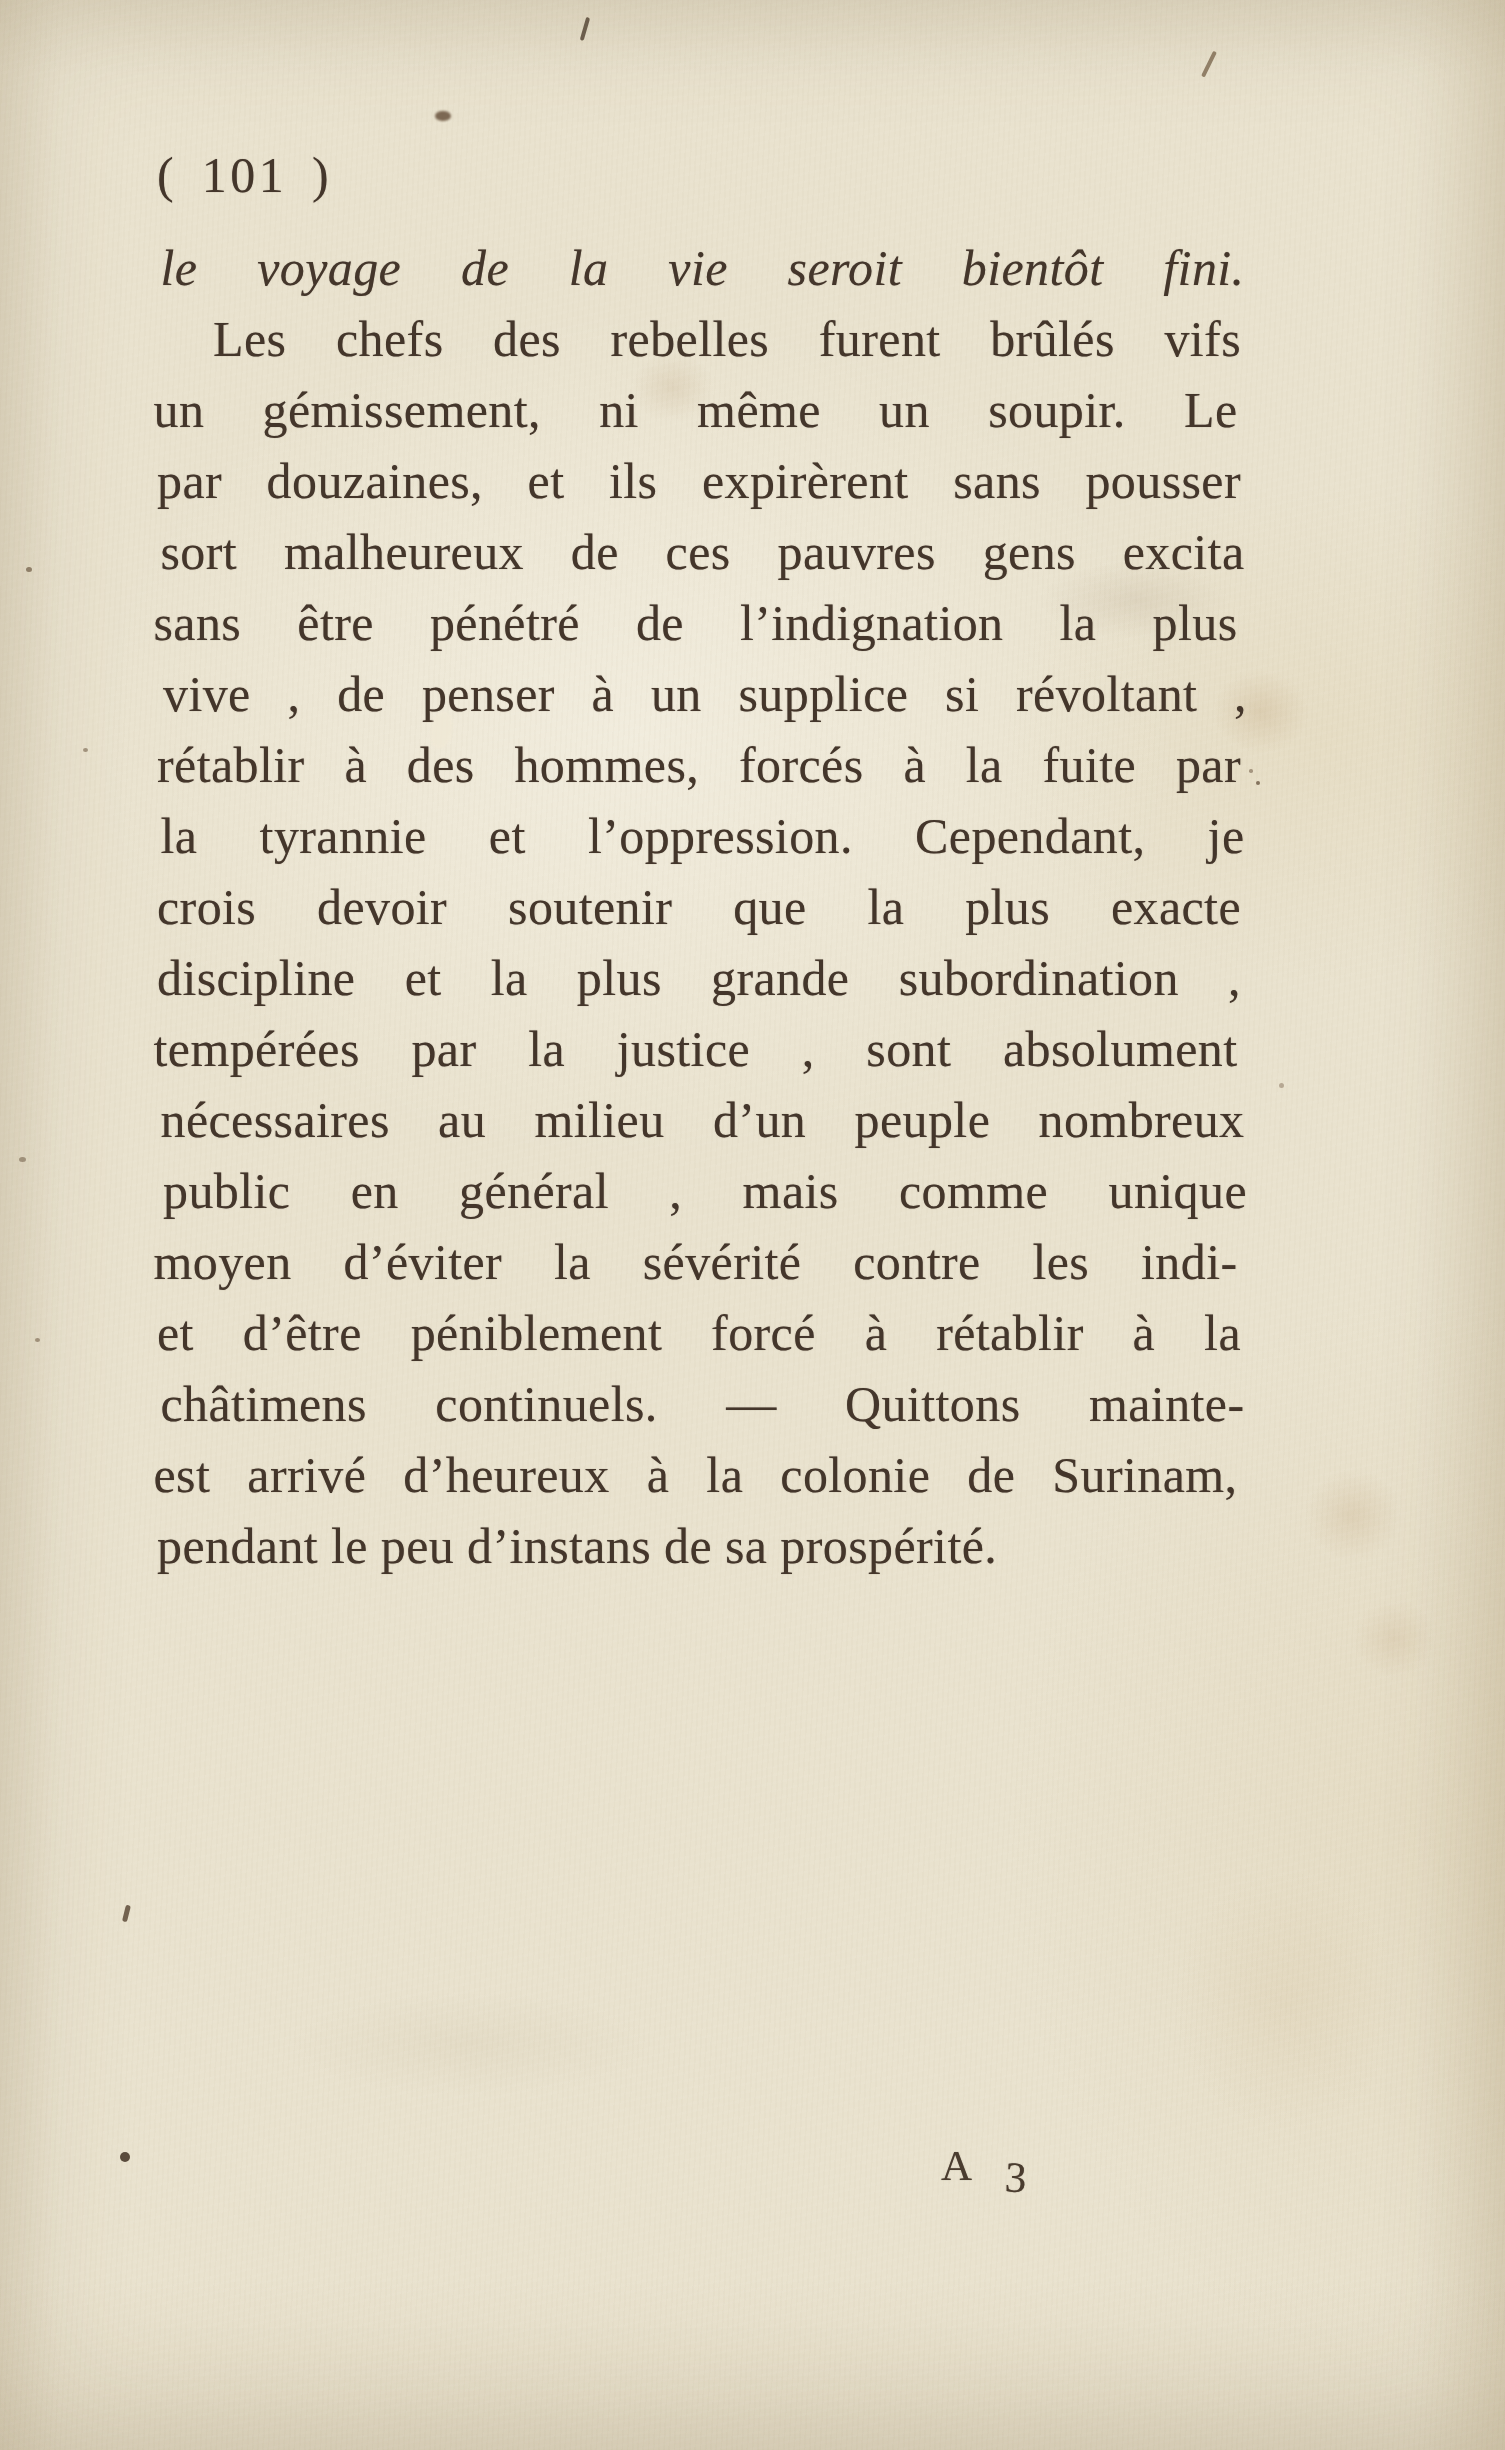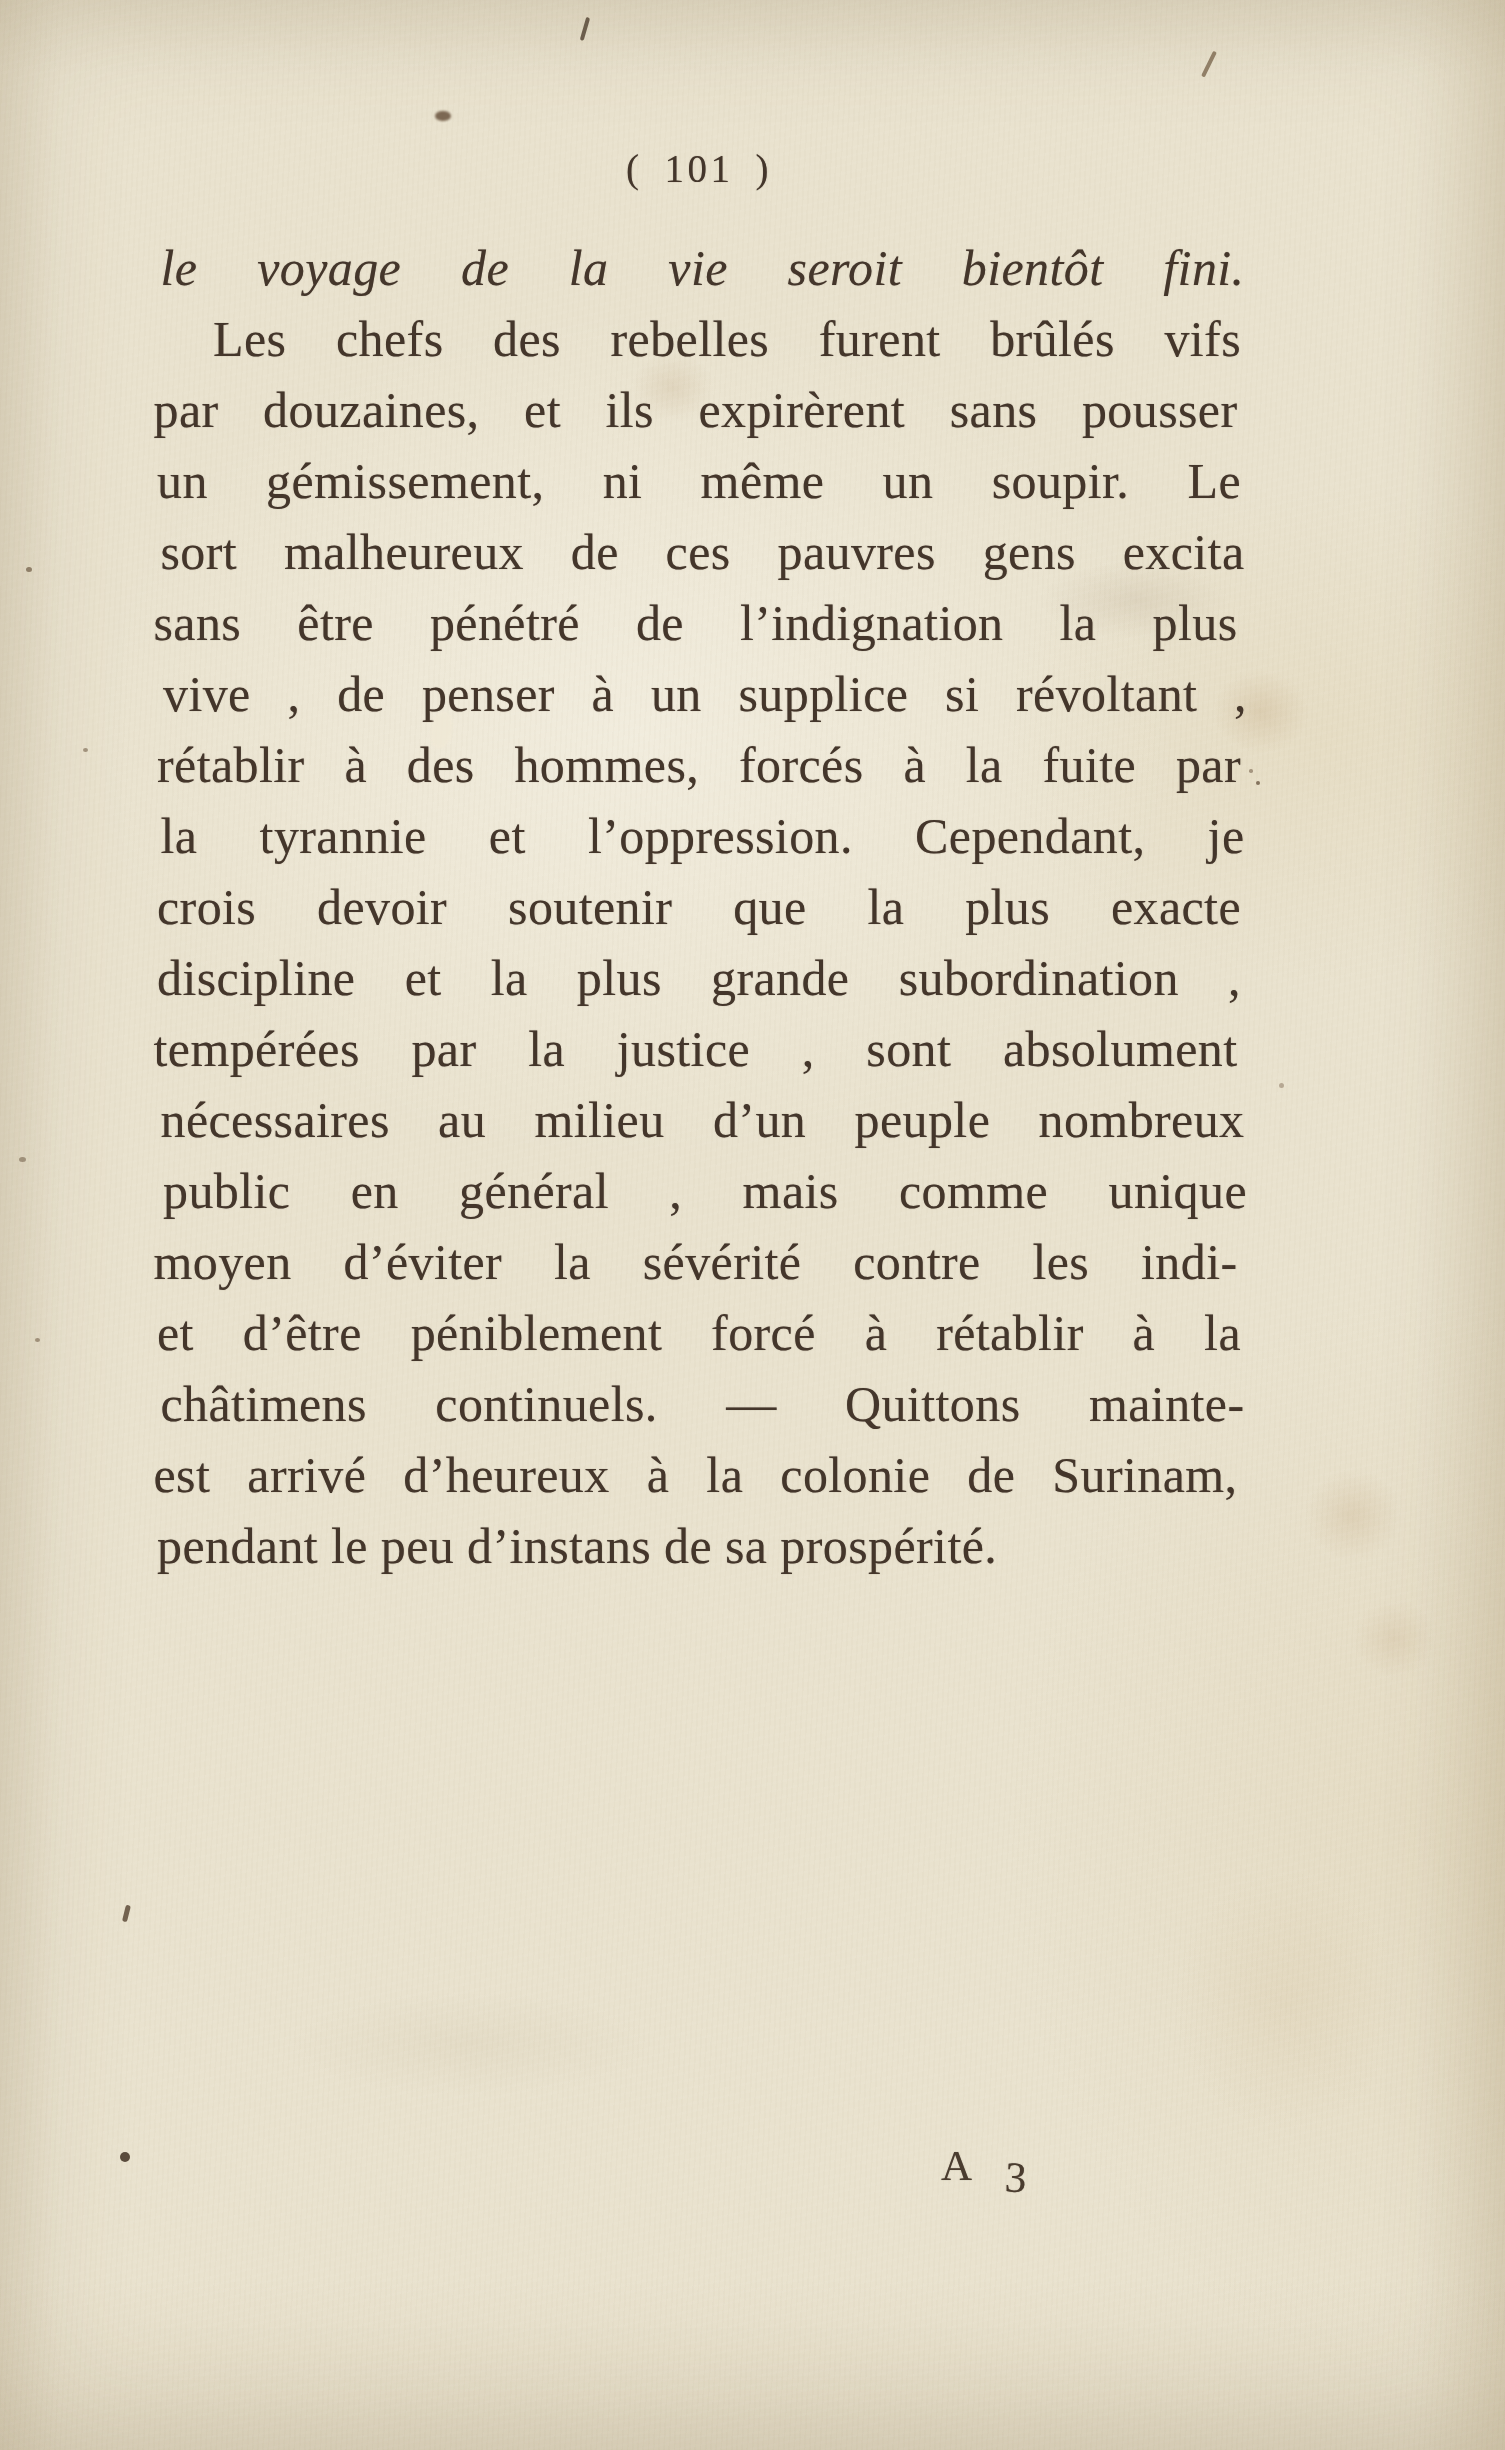--- a/index.html
+++ b/index.html
@@ -47,22 +47,22 @@
   .speck.k8{left:124px;top:1905px;width:5.2px;height:16.5px;background:#55422f;border-radius:2.6px;transform:rotate(14deg);opacity:.8;}
   .speck.k9{left:120px;top:2152px;width:10.4px;height:10.4px;background:#4a3b2c;border-radius:50%;opacity:.9;}
   .speck.k10{left:1256px;top:781px;width:4.3px;height:4.3px;background:#6b5742;border-radius:50%;opacity:.8;}
   .speck.k11{left:1249px;top:769px;width:3.5px;height:3.5px;background:#7a6550;border-radius:50%;opacity:.6;}
   .speck.k12{left:1279px;top:1083px;width:5.2px;height:5.2px;background:#85705a;border-radius:50%;opacity:.5;}
   .speck.defect{left:431px;top:711px;width:21px;height:38px;background:#f0e9d6;border-radius:50%;transform:rotate(12deg);filter:blur(0.9px);z-index:3;opacity:.9;}
 
   .pagenum{
     position:absolute;z-index:2;
     left:157px;top:146px;width:1084px;
-    text-align:center;
-    font-size:39px;letter-spacing:3.5px;word-spacing:8.7px;
+    text-align:left;
+    font-size:50px;letter-spacing:3.5px;word-spacing:8.7px;
     text-shadow:0 0 0.9px rgba(68,54,43,.55);
   }
   .textblock{
     position:absolute;z-index:2;
     left:157px;top:233px;width:1084px;
   }
   .line{
     margin:0;height:71px;
     font-size:50px;line-height:71px;
     letter-spacing:0.4px;
@@ -99,22 +99,22 @@
   <div class="stain s6"></div>
   <div class="stain s7"></div>
 
   <div class="grain"></div>
 
   <div class="pagenum">( 101 )</div>
 
   <div class="textblock">
     <p class="line italic">le voyage de la vie seroit bientôt fini.</p>
     <p class="line indent">Les chefs des rebelles furent brûlés vifs</p>
+    <p class="line">un gémissement, ni même un soupir. Le</p>
     <p class="line">par douzaines, et ils expirèrent sans pousser</p>
-    <p class="line">un gémissement, ni même un soupir. Le</p>
     <p class="line">sort malheureux de ces pauvres gens excita</p>
     <p class="line">sans être pénétré de l’indignation la plus</p>
     <p class="line">vive , de penser à un supplice si révoltant ,</p>
     <p class="line">rétablir à des hommes, forcés à la fuite par</p>
     <p class="line">la tyrannie et l’oppression. Cependant, je</p>
     <p class="line">crois devoir soutenir que la plus exacte</p>
     <p class="line">discipline et la plus grande subordination ,</p>
     <p class="line">tempérées par la justice , sont absolument</p>
     <p class="line">nécessaires au milieu d’un peuple nombreux</p>
     <p class="line">public en général , mais comme unique</p>

